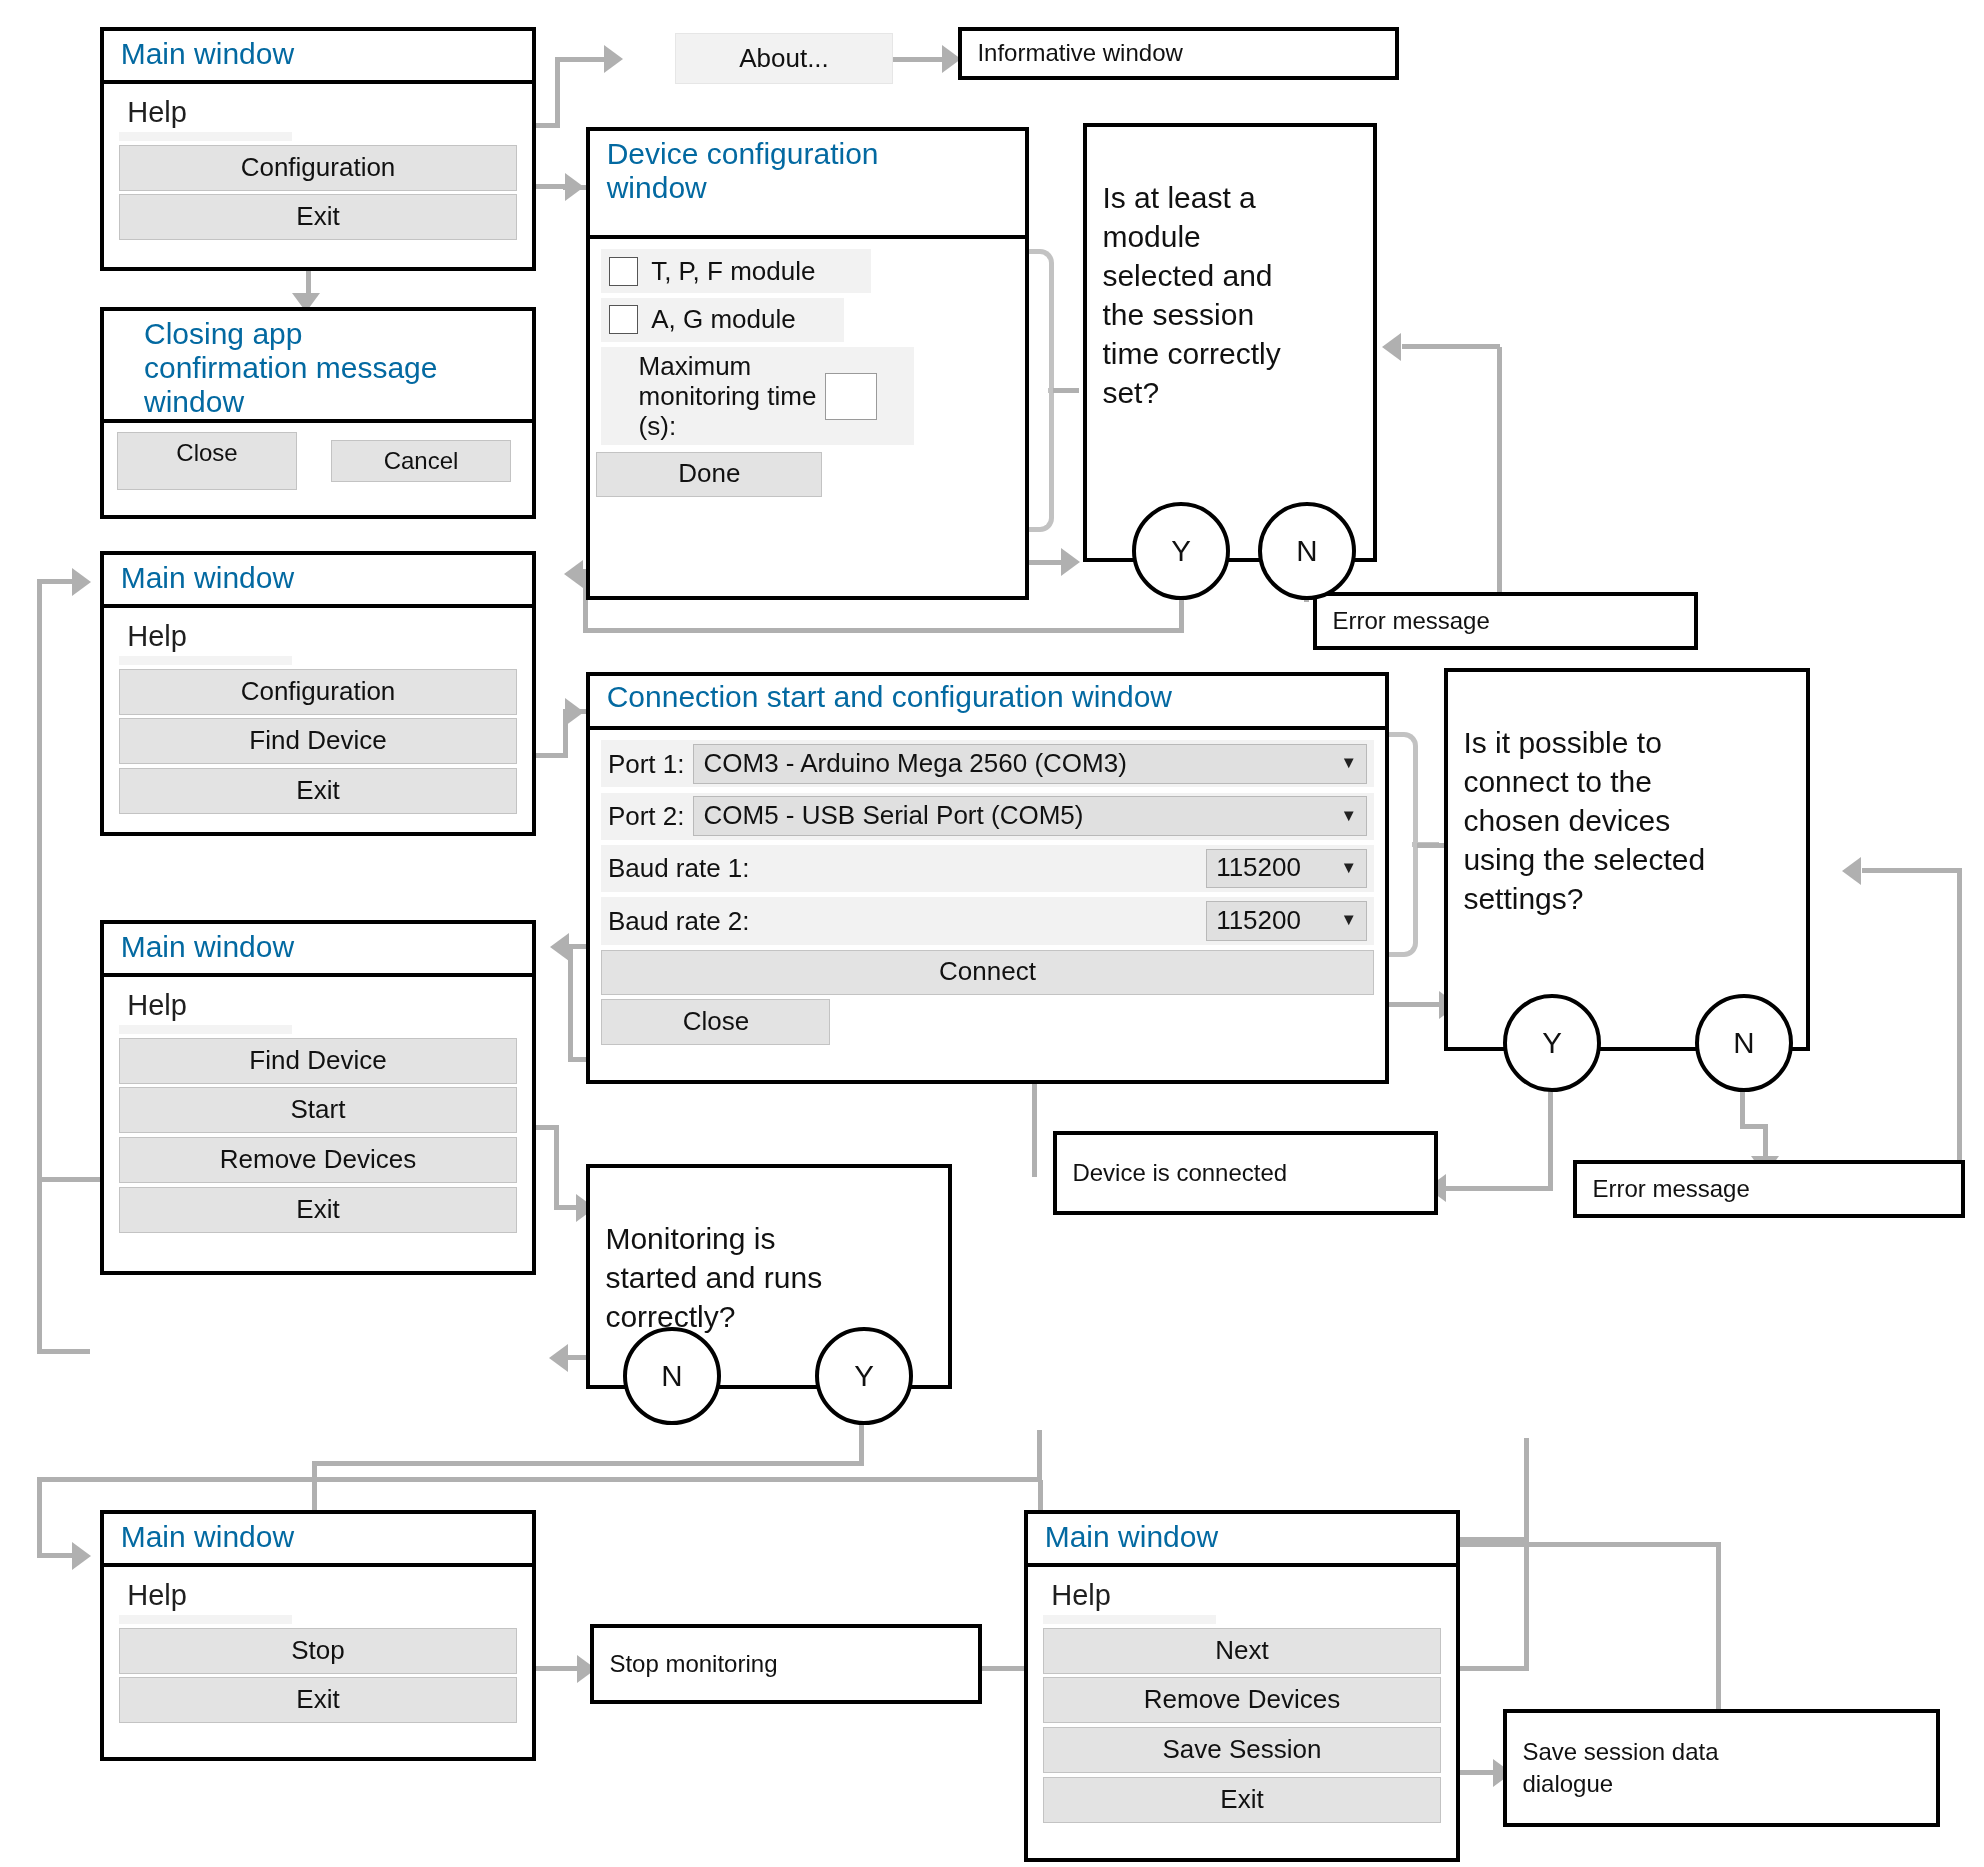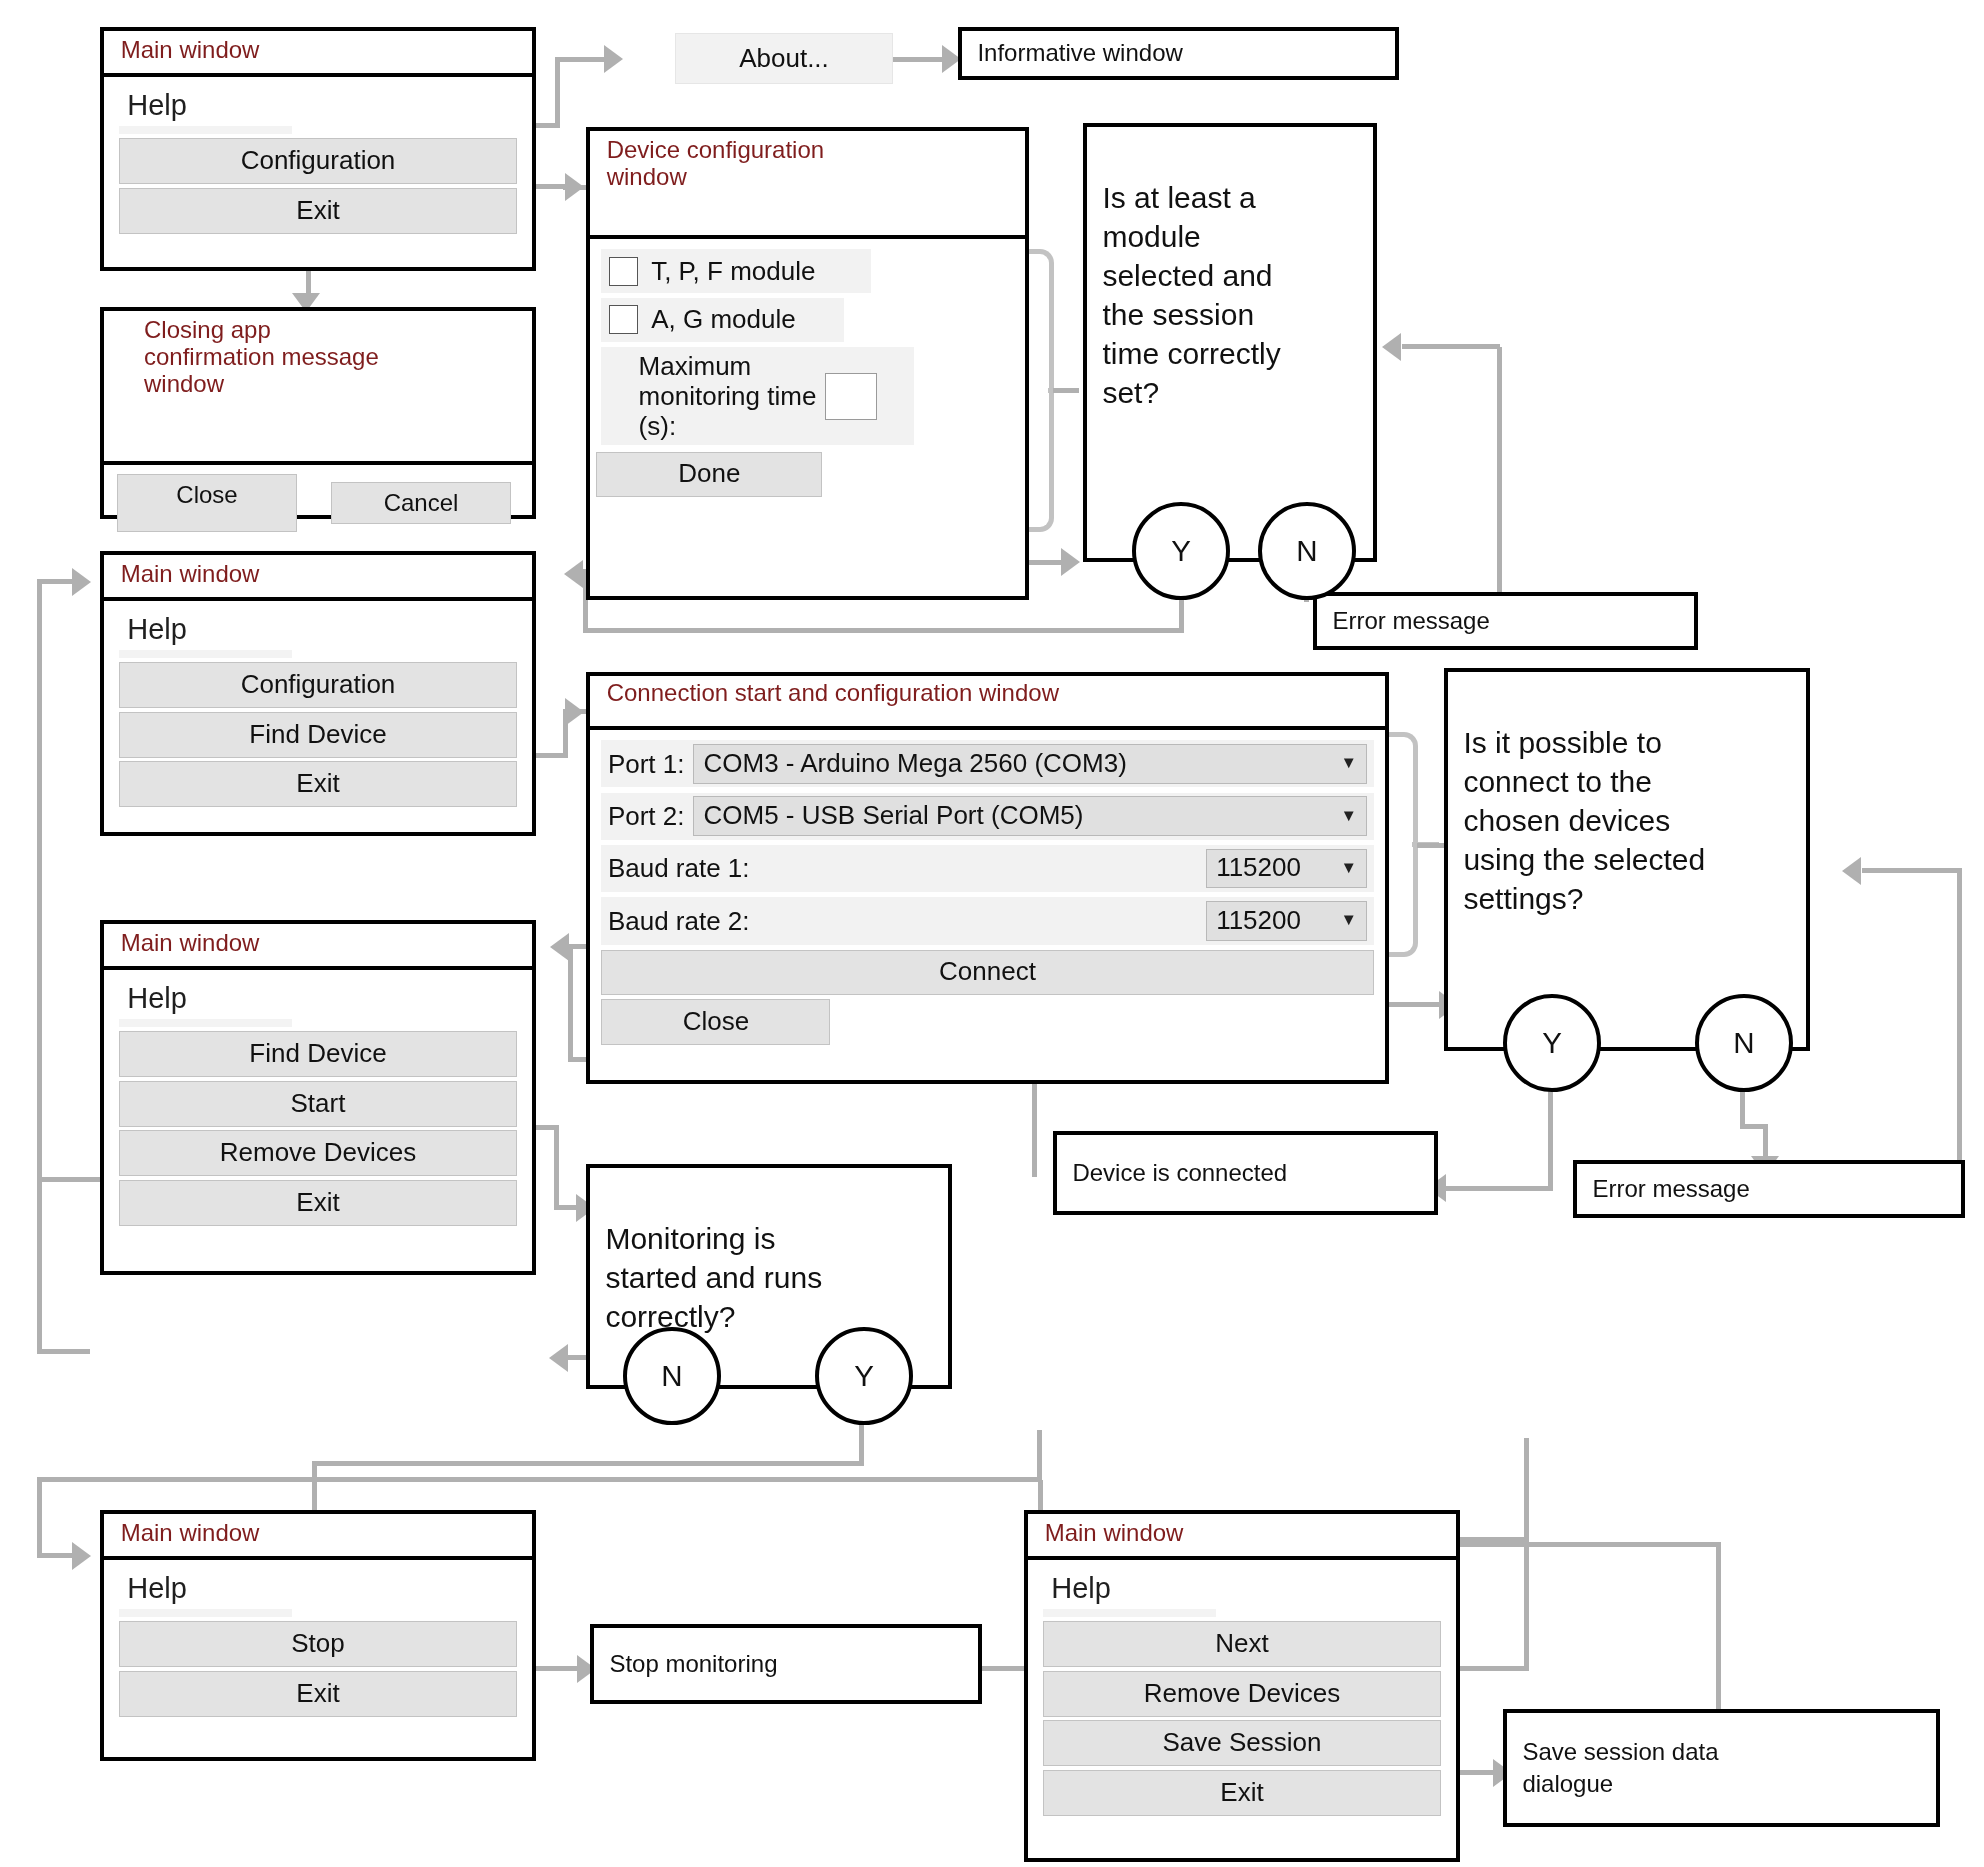--- a/index.html
+++ b/index.html
@@ -2,21 +2,21 @@
 <html style="font-size:10.3px"><head>
 <meta charset="utf-8">
 <style>
   html,body{margin:0;padding:0;background:#ffffff;}
   body{font-family:"Liberation Sans", sans-serif;}
   #stage{position:relative;width:1985px;height:1867px;background:#fff;overflow:hidden;}
 
   
   .win{position:absolute;box-sizing:border-box;border:4.5px solid #000;background:#fff;}
   .win .titlebar{box-sizing:border-box;border-bottom:4.5px solid #000;padding:6.4px 0 9px 16.7px;
-                 font-size:24px;line-height:1.12;color:#7f1d1d;white-space:pre-line;}
+                 font-size:30px;line-height:1.12;color:#0369a1;white-space:pre-line;}
   .win .body{box-sizing:border-box;padding:0 10.3px 10.3px 10.3px;}
 
   .node{position:absolute;box-sizing:border-box;border:4.5px solid #000;background:#fff;
         font-size:24px;line-height:1.34;color:#111;padding:9px 15.4px;white-space:pre-line;}
 
   .decision{position:absolute;box-sizing:border-box;border:4.5px solid #000;background:#fff;
             font-size:30px;line-height:1.30;color:#111;padding:11.6px 15.4px 0 15.4px;white-space:pre-line;}
 
   
   .menu{font-size:29px;color:#1f1f1f;padding:11.6px 0 3.9px 13px;}
@@ -192,21 +192,21 @@
       <div class="btn">Configuration</div>
       <div class="btn">Exit</div>
     </div>
   </div>
 
   <div class="aboutbtn" style="left:675px;top:33px;width:218px;height:51px;">About...</div>
 
   <div class="node" style="left:958px;top:27px;width:441px;height:53px;display:flex;align-items:center;">Informative window</div>
 
   <div class="win" style="left:100px;top:307px;width:436px;height:212px;">
-    <div class="titlebar" style="height:154px;padding-left:40px;">Closing app
+    <div class="titlebar" style="height:112px;padding-left:40px;">Closing app
 confirmation message
 window</div>
     <div class="body" style="display:flex;gap:26px;padding:9px 13px;">
       <div class="btn small" style="flex:1;margin:0;">Close</div>
       <div class="btn small" style="flex:1;margin:8px;">Cancel</div>
     </div>
   </div>
 
   <div class="win" style="left:586px;top:127px;width:443px;height:473px;">
     <div class="titlebar" style="height:108px;">Device configuration

